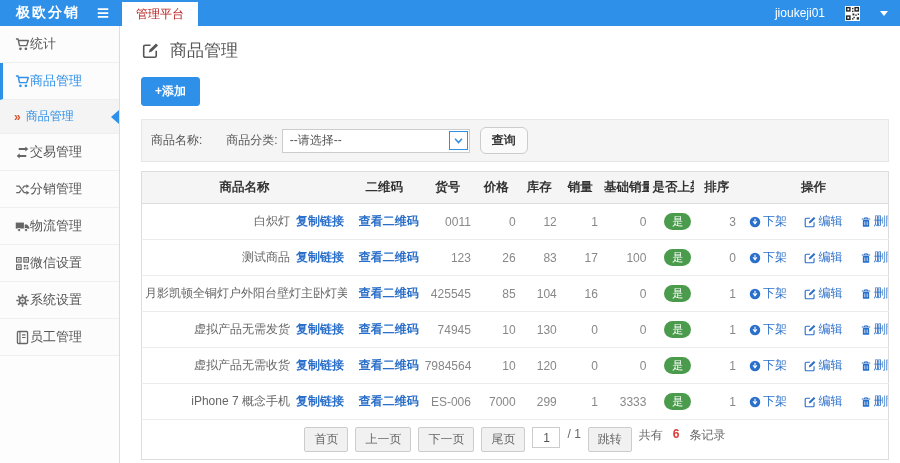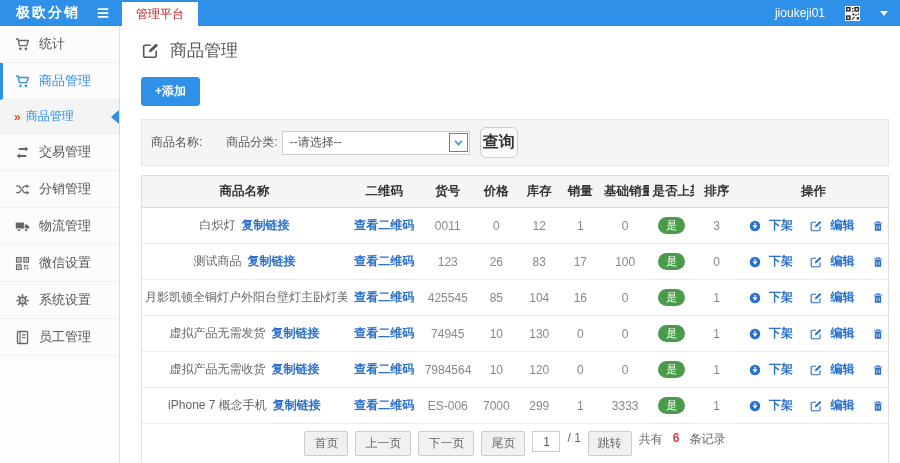--- a/index.html
+++ b/index.html
@@ -19,21 +19,21 @@
   .brand{width:120px;flex:0 0 120px;display:flex;align-items:center;justify-content:space-between;padding:0 9px 0 16px;color:#fff}
   .brand-name{font-weight:bold;font-size:14px;letter-spacing:2px}
   .hamburger{width:16px;height:14px;color:#fff;cursor:pointer;align-self:center}
   .top-tab{align-self:flex-end;height:24px;line-height:24px;background:#fff;color:#b91c1c;font-size:12px;font-weight:normal;padding:0 14px;margin-left:2px;cursor:pointer}
   .top-right{margin-left:auto;display:flex;align-items:center;gap:20px;padding-right:12px;color:#fff;font-size:12px;cursor:pointer}
   .qr-img{width:15px;height:15px;background:#fff;border-radius:1px}
   .caret{width:0;height:0;border-left:4px solid transparent;border-right:4px solid transparent;border-top:5px solid #fff}
 
   
   .sidebar{position:absolute;top:26px;left:0;bottom:0;width:120px;background:#fdfdfd;border-right:1px solid #ddd}
-  .menu-item{display:flex;align-items:center;gap:9px;height:37px;padding:0 8px 0 15px;border-bottom:1px solid #efefef;color:#555;font-size:13px;cursor:pointer;background:#fcfcfc}
+  .menu-item{display:flex;align-items:center;height:37px;padding:0 8px 0 15px;border-bottom:1px solid #efefef;color:#555;font-size:13px;cursor:pointer;background:#fcfcfc}
   .menu-item .ic{width:15px;height:15px;flex:0 0 15px;color:#666}
   .menu-item.parent-active{border-left:3px solid var(--accent);padding-left:12px;color:var(--accent)}
   .menu-item.parent-active .ic{color:var(--accent)}
   .subgroup{border-bottom:1px solid #efefef;background:#fff}
   .sub-item{position:relative;display:flex;align-items:center;height:33px;padding-left:27px;font-size:12px;color:#555;cursor:pointer}
   .sub-item .marker{display:none;color:#d9542e;margin-right:5px;font-weight:bold}
   .sub-item.active{color:var(--accent);background:#f4f4f4;padding-left:14px}
   .sub-item.active .marker{display:inline}
   .sub-item.active::after{content:"";position:absolute;right:0;top:50%;margin-top:-7px;width:0;height:0;border-top:7px solid transparent;border-bottom:7px solid transparent;border-right:8px solid var(--accent)}
 
@@ -44,32 +44,32 @@
   .content{padding:6px 11px 0 21px}
   .btn-add{display:inline-block;background:var(--accent);border:1px solid var(--accent);color:#fff;font-size:12px;font-weight:bold;padding:5px 13px;border-radius:3px;cursor:pointer;font-family:inherit}
   .filter-bar{margin-top:13px;background:#f5f5f5;border:1px solid #e7e7e7;padding:7px 9px;display:flex;align-items:center;font-size:12px;color:#555}
   .f-label{margin-right:4px;white-space:nowrap}
   .f-label.second{margin-left:20px}
   .txt-input{width:172px;height:24px;border:1px solid #ccc;padding:0 7px;font-size:12px;color:#333;font-family:inherit;background:#fff}
   .txt-input::placeholder{color:#aaa}
   .select{width:188px;height:24px;border:1px solid #ccc;background:#fff;display:flex;align-items:center;justify-content:space-between;padding-left:7px;cursor:pointer;color:#555}
   .select .chev{width:19px;height:19px;border:1px solid var(--accent);color:var(--accent);display:flex;align-items:center;justify-content:center;margin-right:1px;background:#fff}
   .select .chev svg{width:11px;height:11px}
-  .btn-search{margin-left:10px;background:#fafafa;border:1px solid #ccc;color:#333;font-size:16px;font-weight:bold;padding:4px 2px;cursor:pointer;border-radius:6px;font-family:inherit}
+  .btn-search{margin-left:10px;background:#fafafa;border:1px solid #ccc;color:#333;font-size:12px;font-weight:bold;padding:4px 11px;cursor:pointer;border-radius:6px;font-family:inherit}
 
   
   table.grid{width:100%;border-collapse:collapse;margin-top:9px;font-size:12px;table-layout:fixed}
   table.grid{border:1px solid #ddd}
   .grid thead th{background:#f5f5f5;border-bottom:1px solid #ddd;padding:7px 3px;font-size:12.5px;font-weight:bold;color:#333;white-space:nowrap;overflow:hidden}
-  .grid tbody td{padding:9px 3px;text-align:center;border-bottom:1px solid #ececec;color:#888;white-space:nowrap;overflow:hidden}
+  .grid tbody td{padding:9px 3px;text-align:right;border-bottom:1px solid #ececec;color:#888;white-space:nowrap;overflow:hidden}
   .pname{color:#666}
   .lnk{color:var(--link);font-weight:bold;text-decoration:none;cursor:pointer}
   .name-cell .lnk{margin-left:6px}
   .badge{display:inline-block;background:var(--success);color:#fff;border-radius:10px;padding:2px 8px;font-size:11px;line-height:13px}
-  .ops-cell a{display:inline-flex;align-items:center;gap:8px;margin:0 7px;color:var(--link);font-weight:bold;text-decoration:none;cursor:pointer;vertical-align:middle}
+  .ops-cell a{display:inline-flex;align-items:center;gap:2px;margin:0 7px;color:var(--link);font-weight:normal;text-decoration:none;cursor:pointer;vertical-align:middle}
   .aicon{width:12px;height:12px;flex:0 0 12px}
   .grid tfoot td{padding:7px 3px;background:#fff}
 
   
   .pager{display:flex;justify-content:center;gap:7px;font-size:12px;color:#666}
   .pbtn{background:#f1f1f1;border:1px solid #ccc;color:#666;font-size:12px;padding:3px 9px;cursor:pointer;border-radius:2px;font-family:inherit}
   .pinput{width:28px;height:21px;border:1px solid #ccc;text-align:center;font-size:12px;color:#555;font-family:inherit}
   .ptext{color:#666}
   .red{color:var(--danger);font-weight:bold;margin:0 3px}
 </style>

